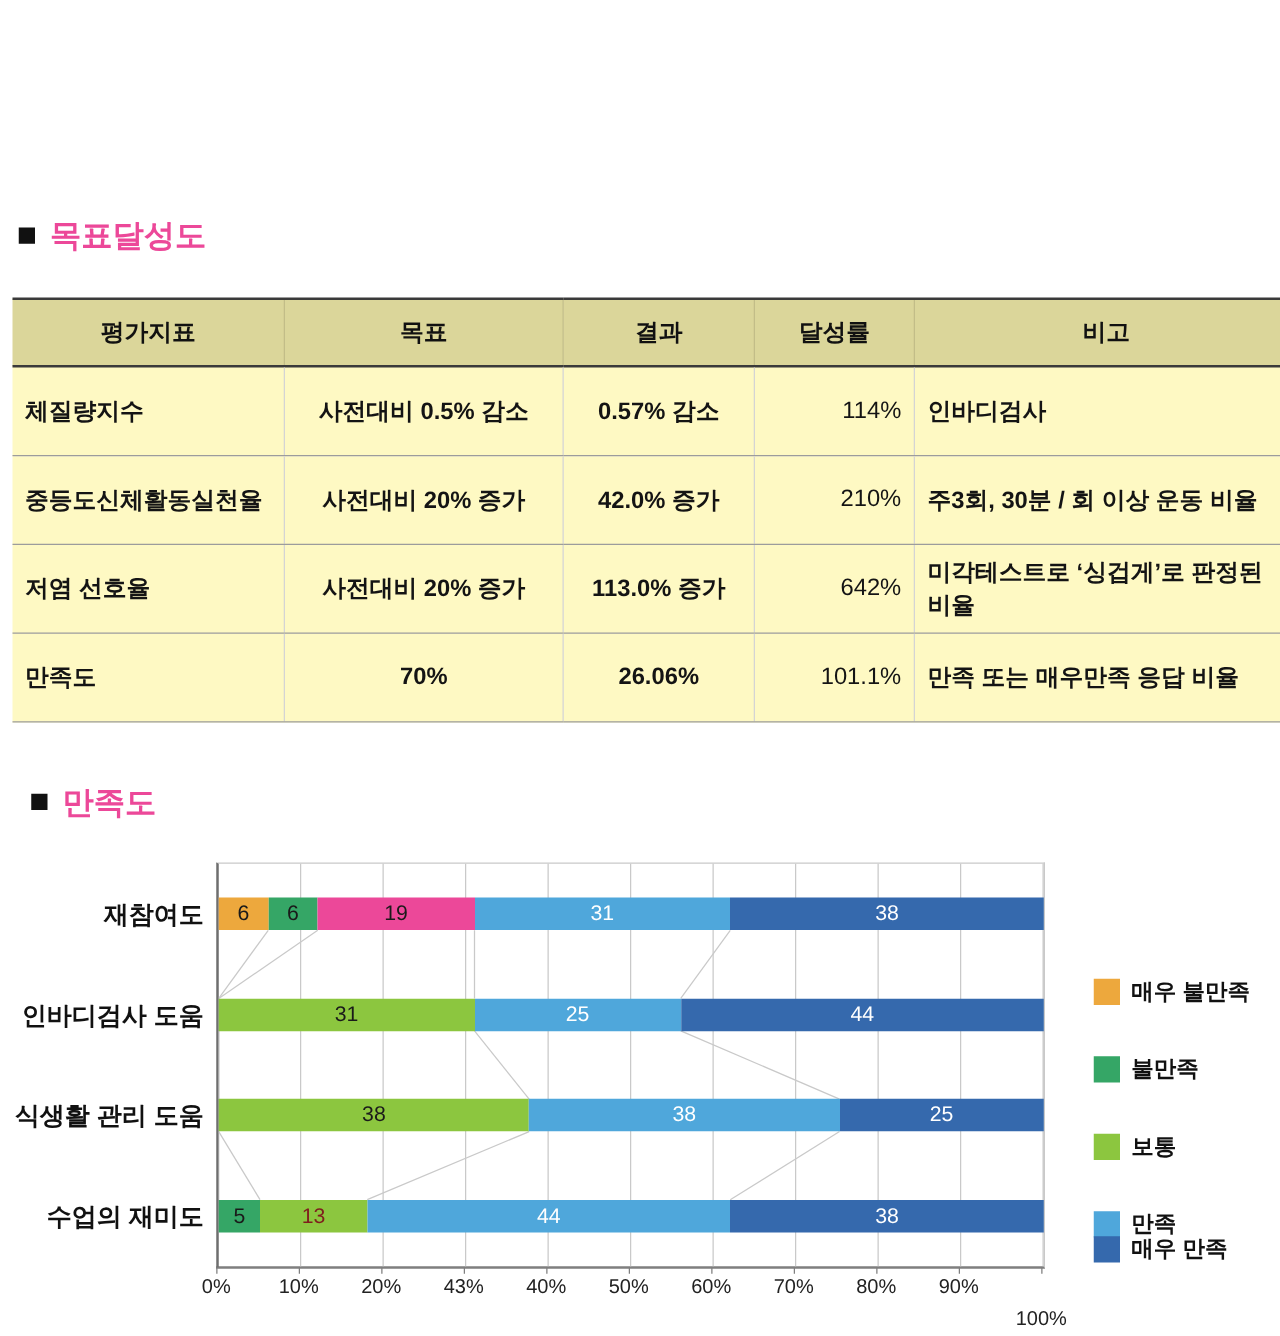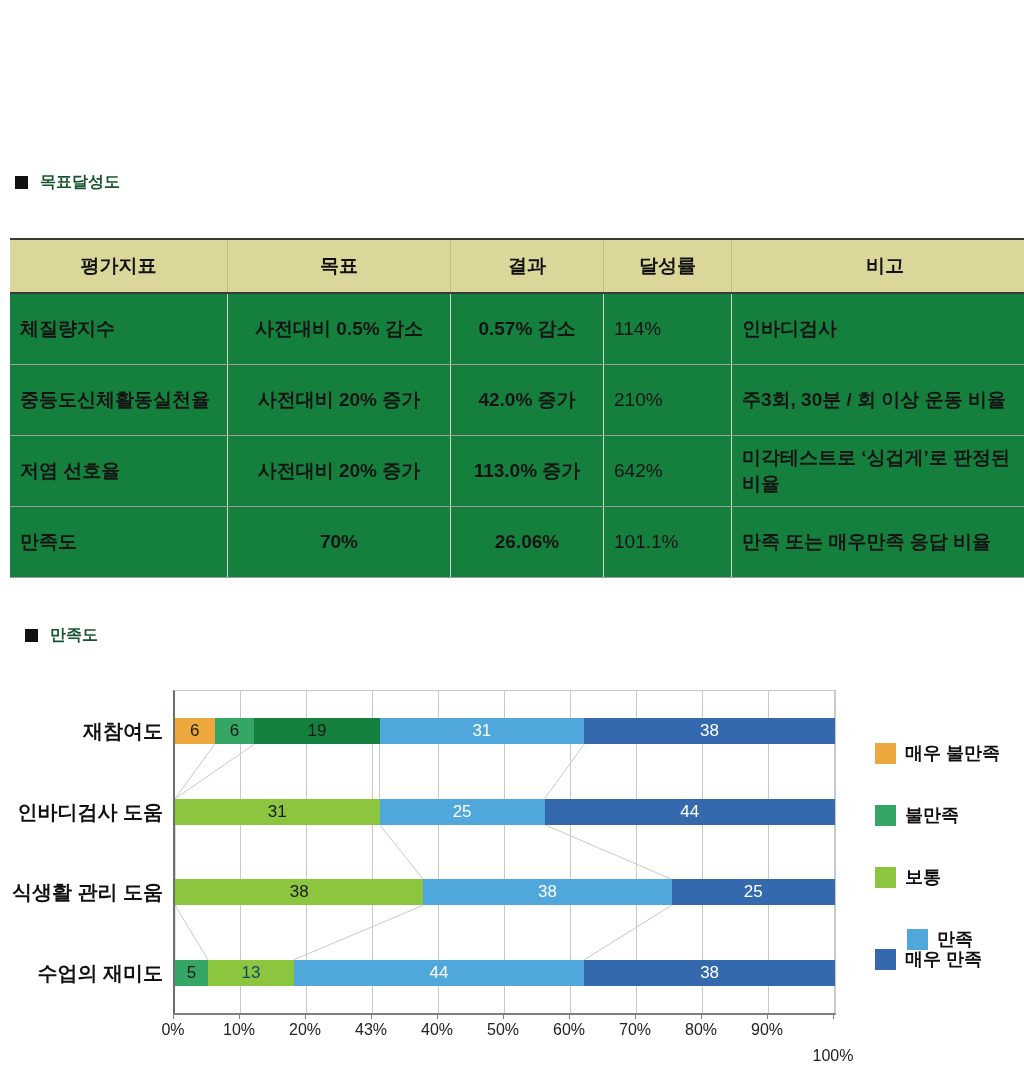--- a/index.html
+++ b/index.html
@@ -1,50 +1,50 @@
 <!DOCTYPE html>
 <html><head>
 <meta charset="utf-8">
 <style>
   html,body{margin:0;padding:0;background:#fff;}
   .page{
     position:relative;width:1024px;height:1069px;background:#fff;overflow:hidden;
     font-family:"Liberation Sans","DejaVu Sans",sans-serif;color:#1a1a1a;
   }
-  .section-head{position:absolute;display:flex;align-items:center;gap:12px;font-weight:bold;font-size:16px;color:#14532d;justify-content:space-between;}
+  .section-head{position:absolute;display:flex;align-items:center;gap:12px;font-weight:bold;font-size:25px;color:#ec4899;justify-content:space-between;}
   .section-head .bullet{width:13px;height:13px;background:#111;display:inline-block;}
   
   table.goal{position:absolute;left:10px;top:238px;width:1014px;border-collapse:collapse;table-layout:fixed;}
   table.goal th{
     background:#dbd69a;font-weight:bold;font-size:19px;color:#111;height:50px;
     border-top:2px solid #3a3a3a;border-bottom:2px solid #3a3a3a;border-left:1px solid #c2bd88;
   }
   table.goal th:first-child{border-left:none;}
   table.goal td{
     height:70px;font-size:19px;border-bottom:1px solid #9c9c9c;border-left:1px solid #d4d4d4;
-    padding:0 10px;vertical-align:middle;background:#15803d;color:#141414;
+    padding:0 10px;vertical-align:middle;background:#fef9c3;color:#141414;
   }
   table.goal td:first-child{border-left:none;}
   td.c0{font-weight:bold;text-align:left;padding-left:14px;}
   td.c1,td.c2{text-align:center;font-weight:600;}
-  td.c3{text-align:left;font-weight:400;}
+  td.c3{text-align:right;font-weight:400;}
   td.c4{text-align:left;font-weight:600;padding-left:12px;}
   .w0{width:215px;}.w1{width:220px;}.w2{width:150px;}.w3{width:125px;}.w4{width:304px;}
   
   .plot{position:absolute;left:173px;top:690px;width:660px;height:322px;
     border-top:1px solid #c9c9c9;border-right:1px solid #c9c9c9;
     border-left:2px solid #6e6e6e;border-bottom:2px solid #7f7f7f;}
   .gridline{position:absolute;top:0;bottom:0;width:1px;background:#c9c9c9;}
   .conn{position:absolute;left:0;top:0;pointer-events:none;}
   .bar{position:absolute;left:0;height:26px;display:flex;}
   .seg{height:100%;display:flex;align-items:center;justify-content:center;font-size:17px;overflow:hidden;}
   .cat-label{position:absolute;width:160px;text-align:right;font-weight:bold;font-size:20px;color:#111;}
   .tick{position:absolute;width:1px;height:5px;background:#7f7f7f;}
   .xlab{position:absolute;width:60px;text-align:center;font-size:16px;color:#222;}
-  .legend-item{position:absolute;display:flex;align-items:center;gap:9px;}
+  .legend-item{position:absolute;display:flex;align-items:center;gap:9px;margin-top:40px;}
   .legend-swatch{width:21px;height:21px;display:inline-block;}
   .legend-text{font-weight:bold;font-size:18px;color:#111;white-space:nowrap;}
 </style>
 </head>
 <body>
 
 <div class="page">
 
   <div class="section-head" style="left:15px;top:172px;">
     <span class="bullet"></span>
@@ -122,42 +122,42 @@
         <line x1="660" y1="133.75" x2="660" y2="188.25" stroke="#c9c9c9" stroke-width="1"></line>
         <line x1="0" y1="214.25" x2="0" y2="268.75" stroke="#c9c9c9" stroke-width="1"></line>
         <line x1="0" y1="214.25" x2="33" y2="268.75" stroke="#c9c9c9" stroke-width="1"></line>
         <line x1="248.31683168316832" y1="214.25" x2="118.8" y2="268.75" stroke="#c9c9c9" stroke-width="1"></line>
         <line x1="496.63366336633663" y1="214.25" x2="409.2" y2="268.75" stroke="#c9c9c9" stroke-width="1"></line>
         <line x1="660" y1="214.25" x2="660" y2="268.75" stroke="#c9c9c9" stroke-width="1"></line>
       </svg>
       <div class="bar" style="top: 27.25px; width: 660px;">
         <div class="seg" style="width: 6%; background: rgb(237, 168, 61); color: rgb(26, 26, 26);">6</div>
         <div class="seg" style="width: 6%; background: rgb(53, 166, 102); color: rgb(26, 26, 26);">6</div>
-        <div class="seg" style="width: 19%; background: #15803d; color: rgb(26, 26, 26);">19</div>
+        <div class="seg" style="width: 19%; background: #ec4899; color: rgb(26, 26, 26);">19</div>
         <div class="seg" style="width: 31%; background: rgb(79, 167, 219); color: rgb(255, 255, 255);">31</div>
         <div class="seg" style="width: 38%; background: rgb(53, 105, 173); color: rgb(255, 255, 255);">38</div>
       </div>
       <div class="bar" style="top: 107.75px; width: 660px;">
         <div class="seg" style="width: 0%; background: rgb(237, 168, 61); color: rgb(26, 26, 26);"></div>
         <div class="seg" style="width: 0%; background: rgb(53, 166, 102); color: rgb(26, 26, 26);"></div>
         <div class="seg" style="width: 31%; background: rgb(140, 198, 63); color: rgb(26, 26, 26);">31</div>
         <div class="seg" style="width: 25%; background: rgb(79, 167, 219); color: rgb(255, 255, 255);">25</div>
         <div class="seg" style="width: 44%; background: rgb(53, 105, 173); color: rgb(255, 255, 255);">44</div>
       </div>
       <div class="bar" style="top: 188.25px; width: 660px;">
         <div class="seg" style="width: 0%; background: rgb(237, 168, 61); color: rgb(26, 26, 26);"></div>
         <div class="seg" style="width: 0%; background: rgb(53, 166, 102); color: rgb(26, 26, 26);"></div>
         <div class="seg" style="width: 37.6238%; background: rgb(140, 198, 63); color: rgb(26, 26, 26);">38</div>
         <div class="seg" style="width: 37.6238%; background: rgb(79, 167, 219); color: rgb(255, 255, 255);">38</div>
         <div class="seg" style="width: 24.7525%; background: rgb(53, 105, 173); color: rgb(255, 255, 255);">25</div>
       </div>
       <div class="bar" style="top: 268.75px; width: 660px;">
         <div class="seg" style="width: 0%; background: rgb(237, 168, 61); color: rgb(26, 26, 26);"></div>
         <div class="seg" style="width: 5%; background: rgb(53, 166, 102); color: rgb(26, 26, 26);">5</div>
-        <div class="seg" style="width: 13%; background: rgb(140, 198, 63); color: #0c4a6e;">13</div>
+        <div class="seg" style="width: 13%; background: rgb(140, 198, 63); color: #7f1d1d;">13</div>
         <div class="seg" style="width: 44%; background: rgb(79, 167, 219); color: rgb(255, 255, 255);">44</div>
         <div class="seg" style="width: 38%; background: rgb(53, 105, 173); color: rgb(255, 255, 255);">38</div>
       </div>
     </div>
   <div id="chart-extras">
       <div class="cat-label" style="left: 3px; top: 718.25px;">재참여도</div>
       <div class="cat-label" style="left: 3px; top: 798.75px;">인바디검사 도움</div>
       <div class="cat-label" style="left: 3px; top: 879.25px;">식생활 관리 도움</div>
       <div class="cat-label" style="left: 3px; top: 959.75px;">수업의 재미도</div>
       <div class="tick" style="left: 173px; top: 1014px;"></div>
@@ -187,21 +187,21 @@
         <span class="legend-text">매우 불만족</span>
       </div>
       <div class="legend-item" style="left: 875px; top: 803px;">
         <span class="legend-swatch" style="background: rgb(53, 166, 102);"></span>
         <span class="legend-text">불만족</span>
       </div>
       <div class="legend-item" style="left: 875px; top: 865px;">
         <span class="legend-swatch" style="background: rgb(140, 198, 63);"></span>
         <span class="legend-text">보통</span>
       </div>
-      <div class="legend-item" style="left: 907px; top: 927px; text-align: center;">
+      <div class="legend-item" style="left: 875px; top: 927px; text-align: center;">
         <span class="legend-swatch" style="background: rgb(79, 167, 219);"></span>
         <span class="legend-text">만족</span>
       </div>
       <div class="legend-item" style="left: 875px; top: 947px;">
         <span class="legend-swatch" style="background: rgb(53, 105, 173);"></span>
         <span class="legend-text">매우 만족</span>
       </div>
     </div>
 
 </div>

